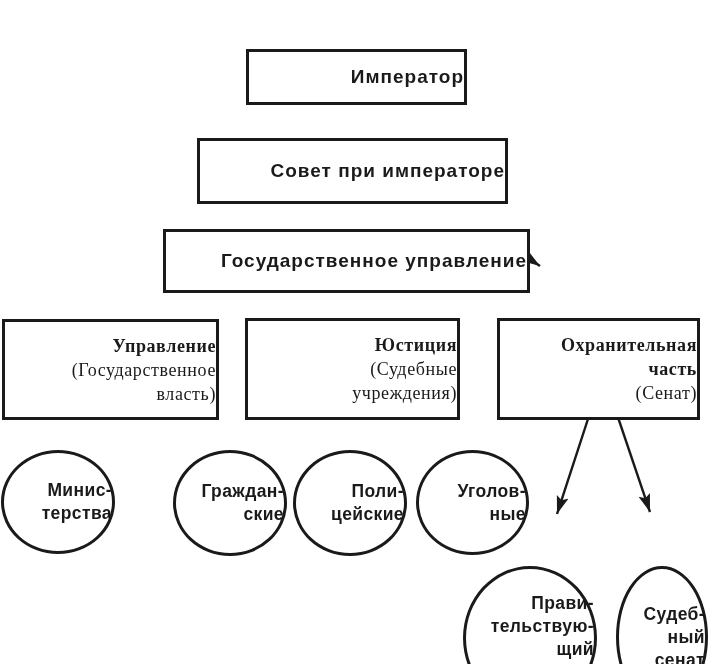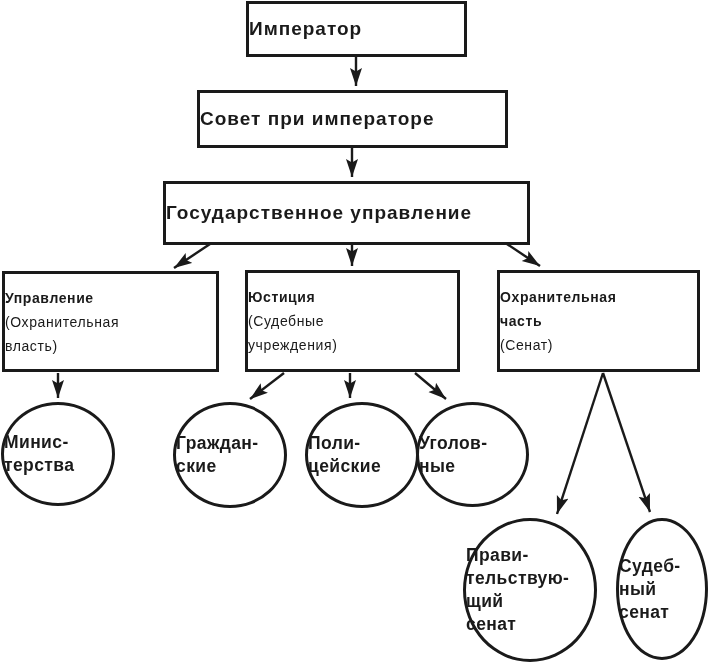--- a/index.html
+++ b/index.html
@@ -9,28 +9,28 @@
     position:relative; width:713px; height:664px;
     background:var(--bg); overflow:hidden;
   }
   svg.arrows {
     position:absolute; left:0; top:0; width:713px; height:664px;
     color:var(--ink);
   }
   svg.arrows line { stroke:currentColor; stroke-width:2.4; }
   .node {
     position:absolute; display:flex; flex-direction:column;
-    align-items:flex-start; justify-content:center; text-align:center;
-    border:3px solid var(--ink); background:var(--bg); color:var(--ink);
+    align-items:flex-end; justify-content:center; text-align:center;
+    border:3px solid var(--ink); background:var(--bg); color:var(--ink);margin-top:48px;
   }
   .node.round { border-radius:50%; }
   .t { display:block; }
   .bold { font-weight:700; }
   .lvl1 { font-size:19px; letter-spacing:1px; }
-  .lvl2 .t { font-size:14px; line-height:24px; letter-spacing:.6px; }
+  .lvl2 .t { font-size:18px; line-height:24px; letter-spacing:.6px;font-family:Liberation Serif, serif; }
   .leaf .t { font-size:17.5px; line-height:23px; font-weight:700; letter-spacing:.4px; }
 </style>
 </head>
 <body>
 
 <div class="stage">
 
   <svg class="arrows" viewBox="0 0 713 664">
     <defs>
       <marker id="arw" markerUnits="userSpaceOnUse" markerWidth="20" markerHeight="14" refX="18" refY="6" orient="auto">
@@ -47,31 +47,31 @@
     <line x1="350" y1="373" x2="350" y2="398" marker-end="url(#arw)"></line>
     <line x1="415" y1="373" x2="446" y2="399" marker-end="url(#arw)"></line>
     <line x1="603" y1="373" x2="557" y2="514" marker-end="url(#arw)"></line>
     <line x1="603" y1="373" x2="650" y2="512" marker-end="url(#arw)"></line>
   </svg>
 
   <div class="node lvl1" style="left:246px;top:1px;width:221px;height:56px">
     <span class="t bold">Император</span>
   </div>
 
-  <div class="node lvl1" style="left:197px;top:90px;width:311px;height:58px">
+  <div class="node lvl1" style="left:197px;top:90px;width:311px;height:66px">
     <span class="t bold">Совет при императоре</span>
   </div>
 
   <div class="node lvl1" style="left:163px;top:181px;width:367px;height:64px">
     <span class="t bold">Государственное управление</span>
   </div>
 
   <div class="node lvl2" style="left:2px;top:271px;width:217px;height:101px">
     <span class="t bold">Управление</span>
-    <span class="t">(Охранительная</span>
+    <span class="t">(Государственное</span>
     <span class="t">власть)</span>
   </div>
 
   <div class="node lvl2" style="left:497px;top:270px;width:203px;height:102px">
     <span class="t bold">Охранительная</span>
     <span class="t bold">часть</span>
     <span class="t">(Сенат)</span>
   </div>
 
   <div class="node lvl2" style="left:245px;top:270px;width:215px;height:102px">
@@ -83,21 +83,21 @@
   <div class="node round leaf" style="left:173px;top:402px;width:114px;height:106px">
     <span class="t">Граждан-</span>
     <span class="t">ские</span>
   </div>
 
   <div class="node round leaf" style="left:1px;top:402px;width:114px;height:104px">
     <span class="t">Минис-</span>
     <span class="t">терства</span>
   </div>
 
-  <div class="node round leaf" style="left:305px;top:402px;width:114px;height:106px">
+  <div class="node round leaf" style="left:293px;top:402px;width:114px;height:106px">
     <span class="t">Поли-</span>
     <span class="t">цейские</span>
   </div>
 
   <div class="node round leaf" style="left:416px;top:402px;width:113px;height:105px">
     <span class="t">Уголов-</span>
     <span class="t">ные</span>
   </div>
 
   <div class="node round leaf" style="left:463px;top:518px;width:134px;height:144px">

